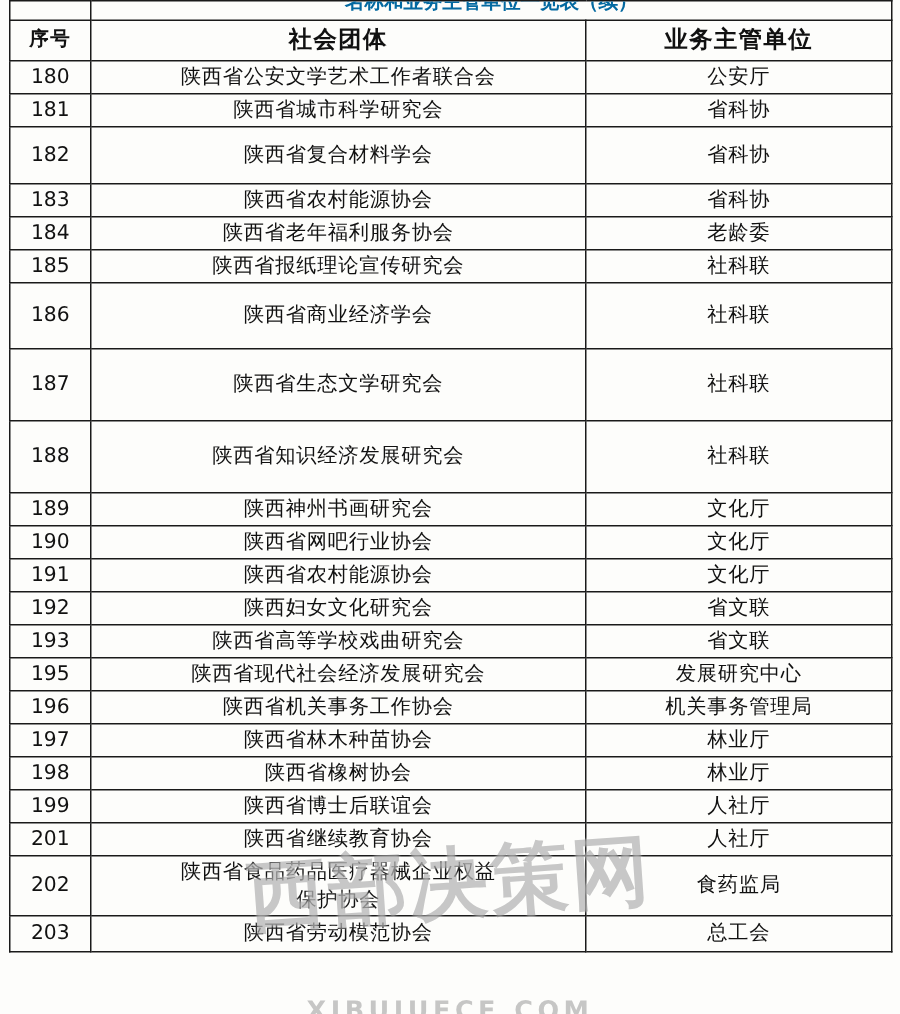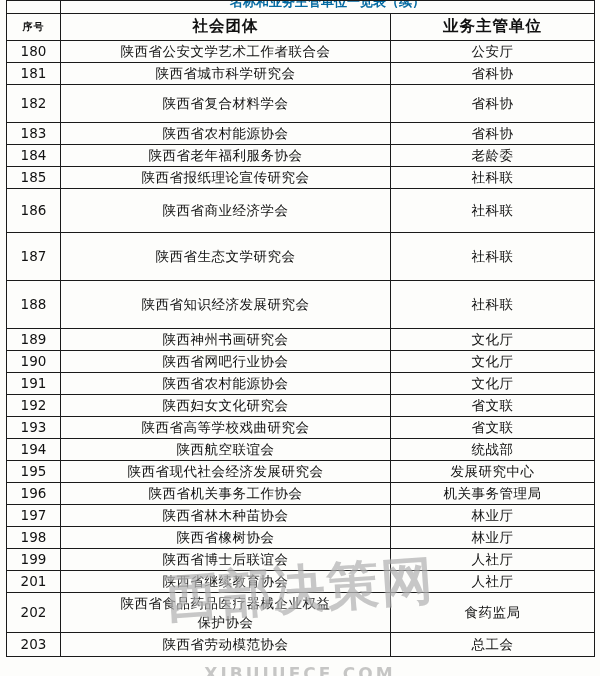--- a/index.html
+++ b/index.html
@@ -110,21 +110,21 @@
       <col class="c-dept">
     </colgroup>
     <tbody>
       <tr class="header-cut">
         <td></td>
         <td colspan="2">
           <span class="cut-inner">名称和业务主管单位一览表（续）</span>
         </td>
       </tr>
       <tr class="head">
-        <td style="font-size:10px">序号</td>
+        <td style="font-size:13px">序号</td>
         <td>社会团体</td>
         <td>业务主管单位</td>
       </tr>
     <tr style="height: 22px;">
           <td class="num">180</td>
           <td class="name">陕西省公安文学艺术工作者联合会</td>
           <td class="dept">公安厅</td>
         </tr>
         <tr style="height: 22px;">
           <td class="num">181</td>
@@ -185,25 +185,20 @@
           <td class="num">192</td>
           <td class="name">陕西妇女文化研究会</td>
           <td class="dept">省文联</td>
         </tr>
         <tr style="height: 22px;">
           <td class="num">193</td>
           <td class="name">陕西省高等学校戏曲研究会</td>
           <td class="dept">省文联</td>
         </tr>
         <tr style="height: 22px;">
-          <td class="num">194</td>
-          <td class="name">陕西航空联谊会</td>
-          <td class="dept">统战部</td>
-        </tr>
-        <tr style="height: 22px;">
           <td class="num">195</td>
           <td class="name">陕西省现代社会经济发展研究会</td>
           <td class="dept">发展研究中心</td>
         </tr>
         <tr style="height: 22px;">
           <td class="num">196</td>
           <td class="name">陕西省机关事务工作协会</td>
           <td class="dept">机关事务管理局</td>
         </tr>
         <tr style="height: 22px;">

